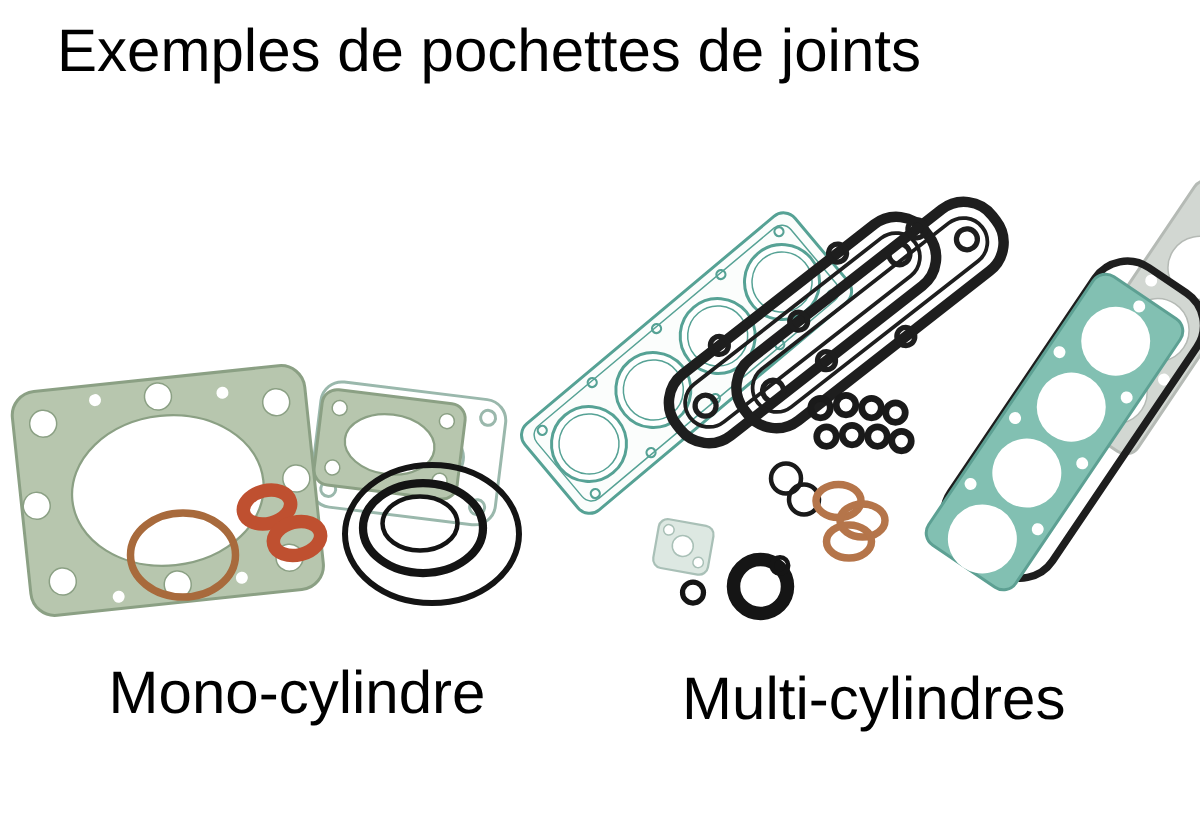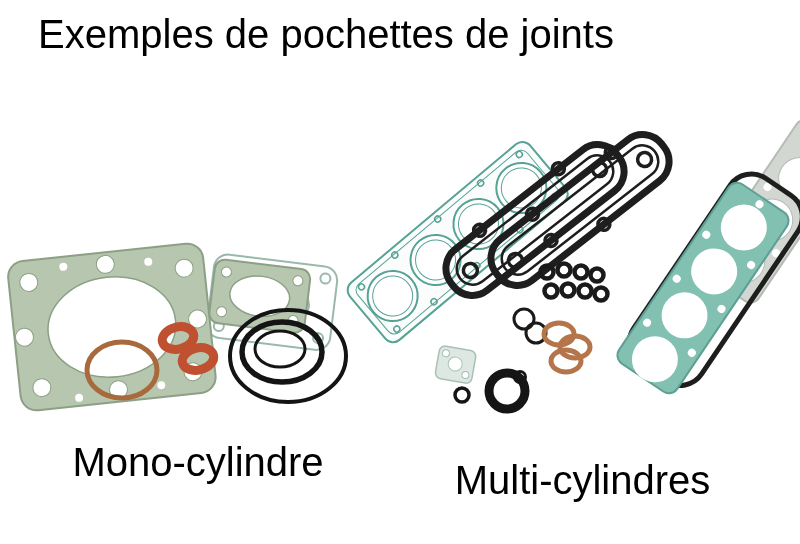--- a/index.html
+++ b/index.html
@@ -23,21 +23,21 @@
   .photo-mono  { left: 0;   top: 228px; width: 355px; height: 215px; }
   .photo-multi { left: 345px; top: 120px; width: 455px; height: 315px; }
   .caption {
     position: absolute;
     font-size: 40px;
     line-height: 48px;
     text-align: center;
     font-weight: 400;
   }
   .caption-mono  { left: 28px;  top: 438px; width: 340px; }
-  .caption-multi { left: 405px; top: 456px; width: 355px; }
+  .caption-multi { left: 405px; top: 442px; width: 355px; }
 </style>
 </head>
 <body>
 
 <div class="title">
   <div>Exemples de pochettes de joints</div>
 </div>
 
 <svg class="photo photo-mono" viewBox="0 0 355 215" aria-hidden="true">
 

